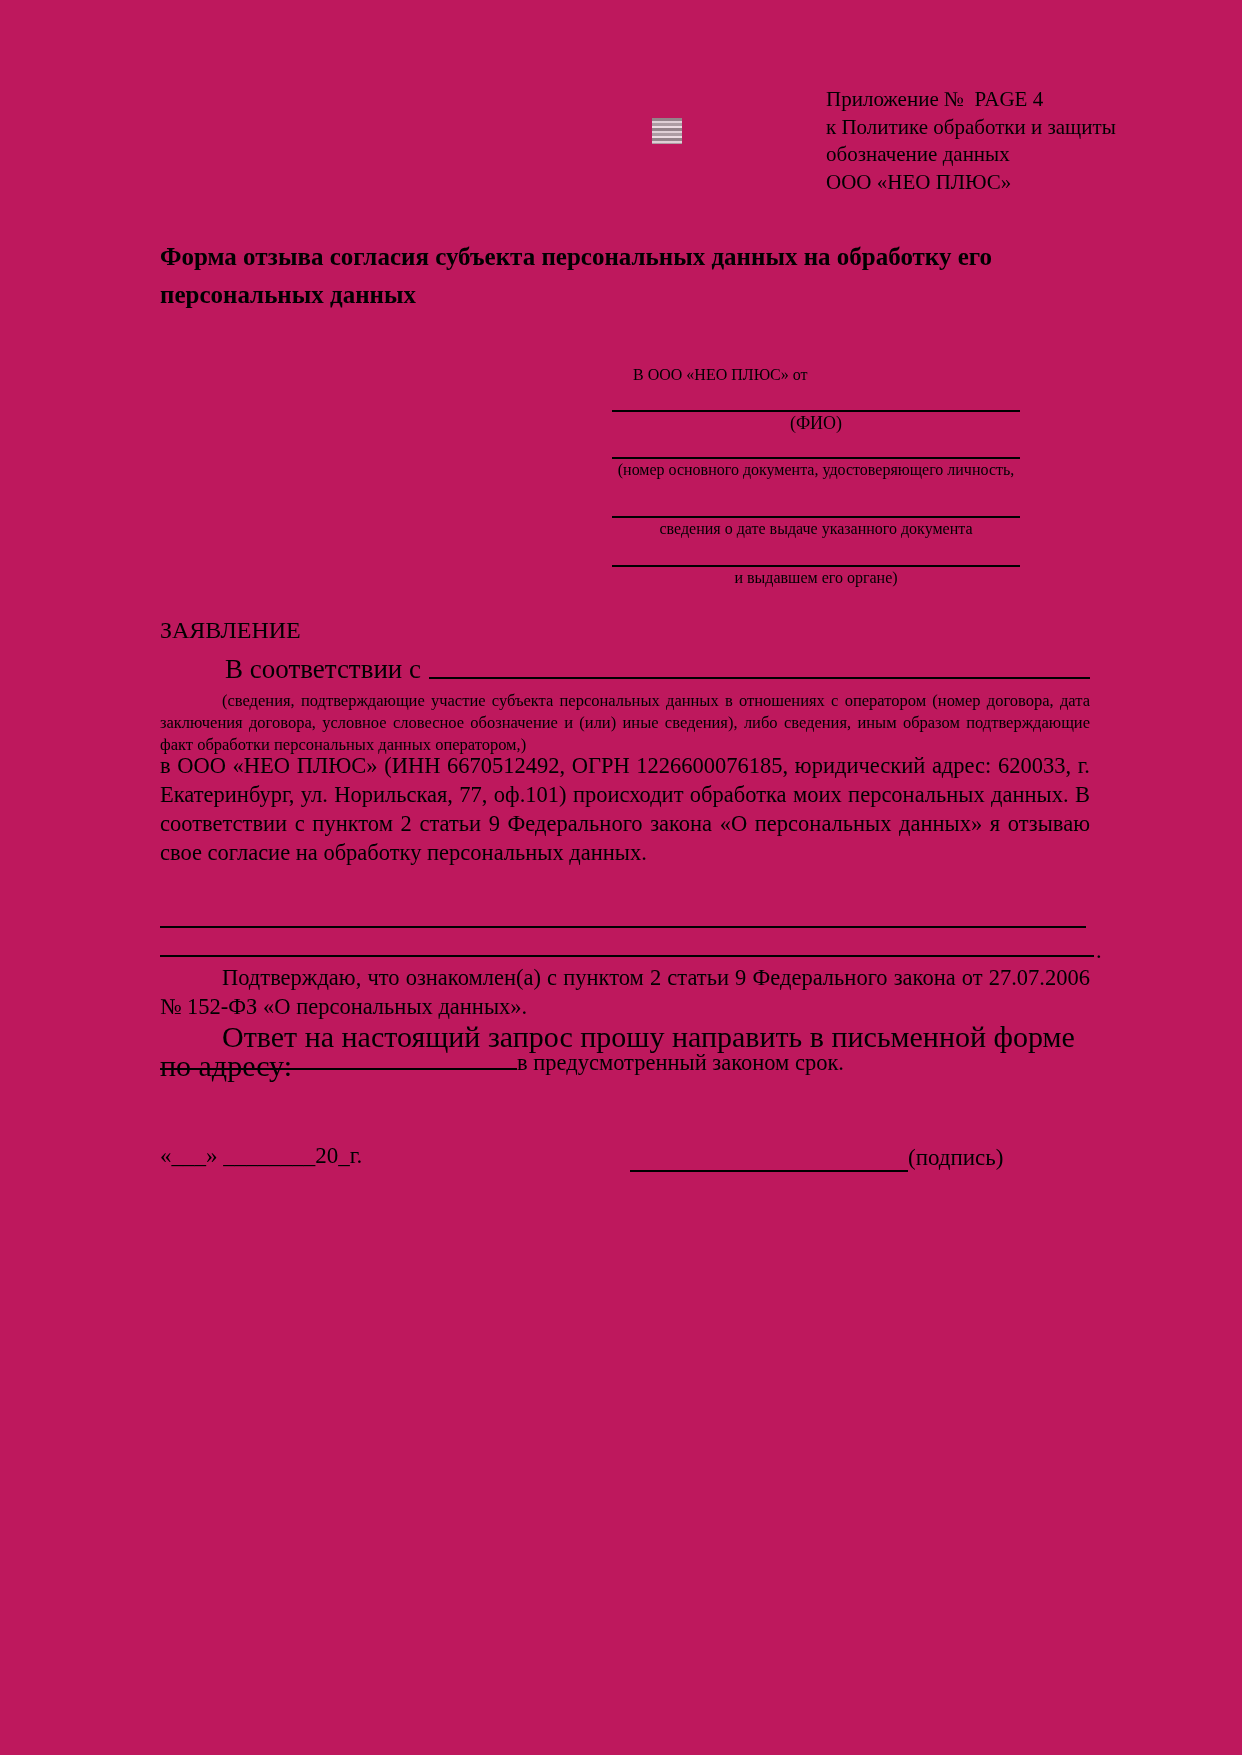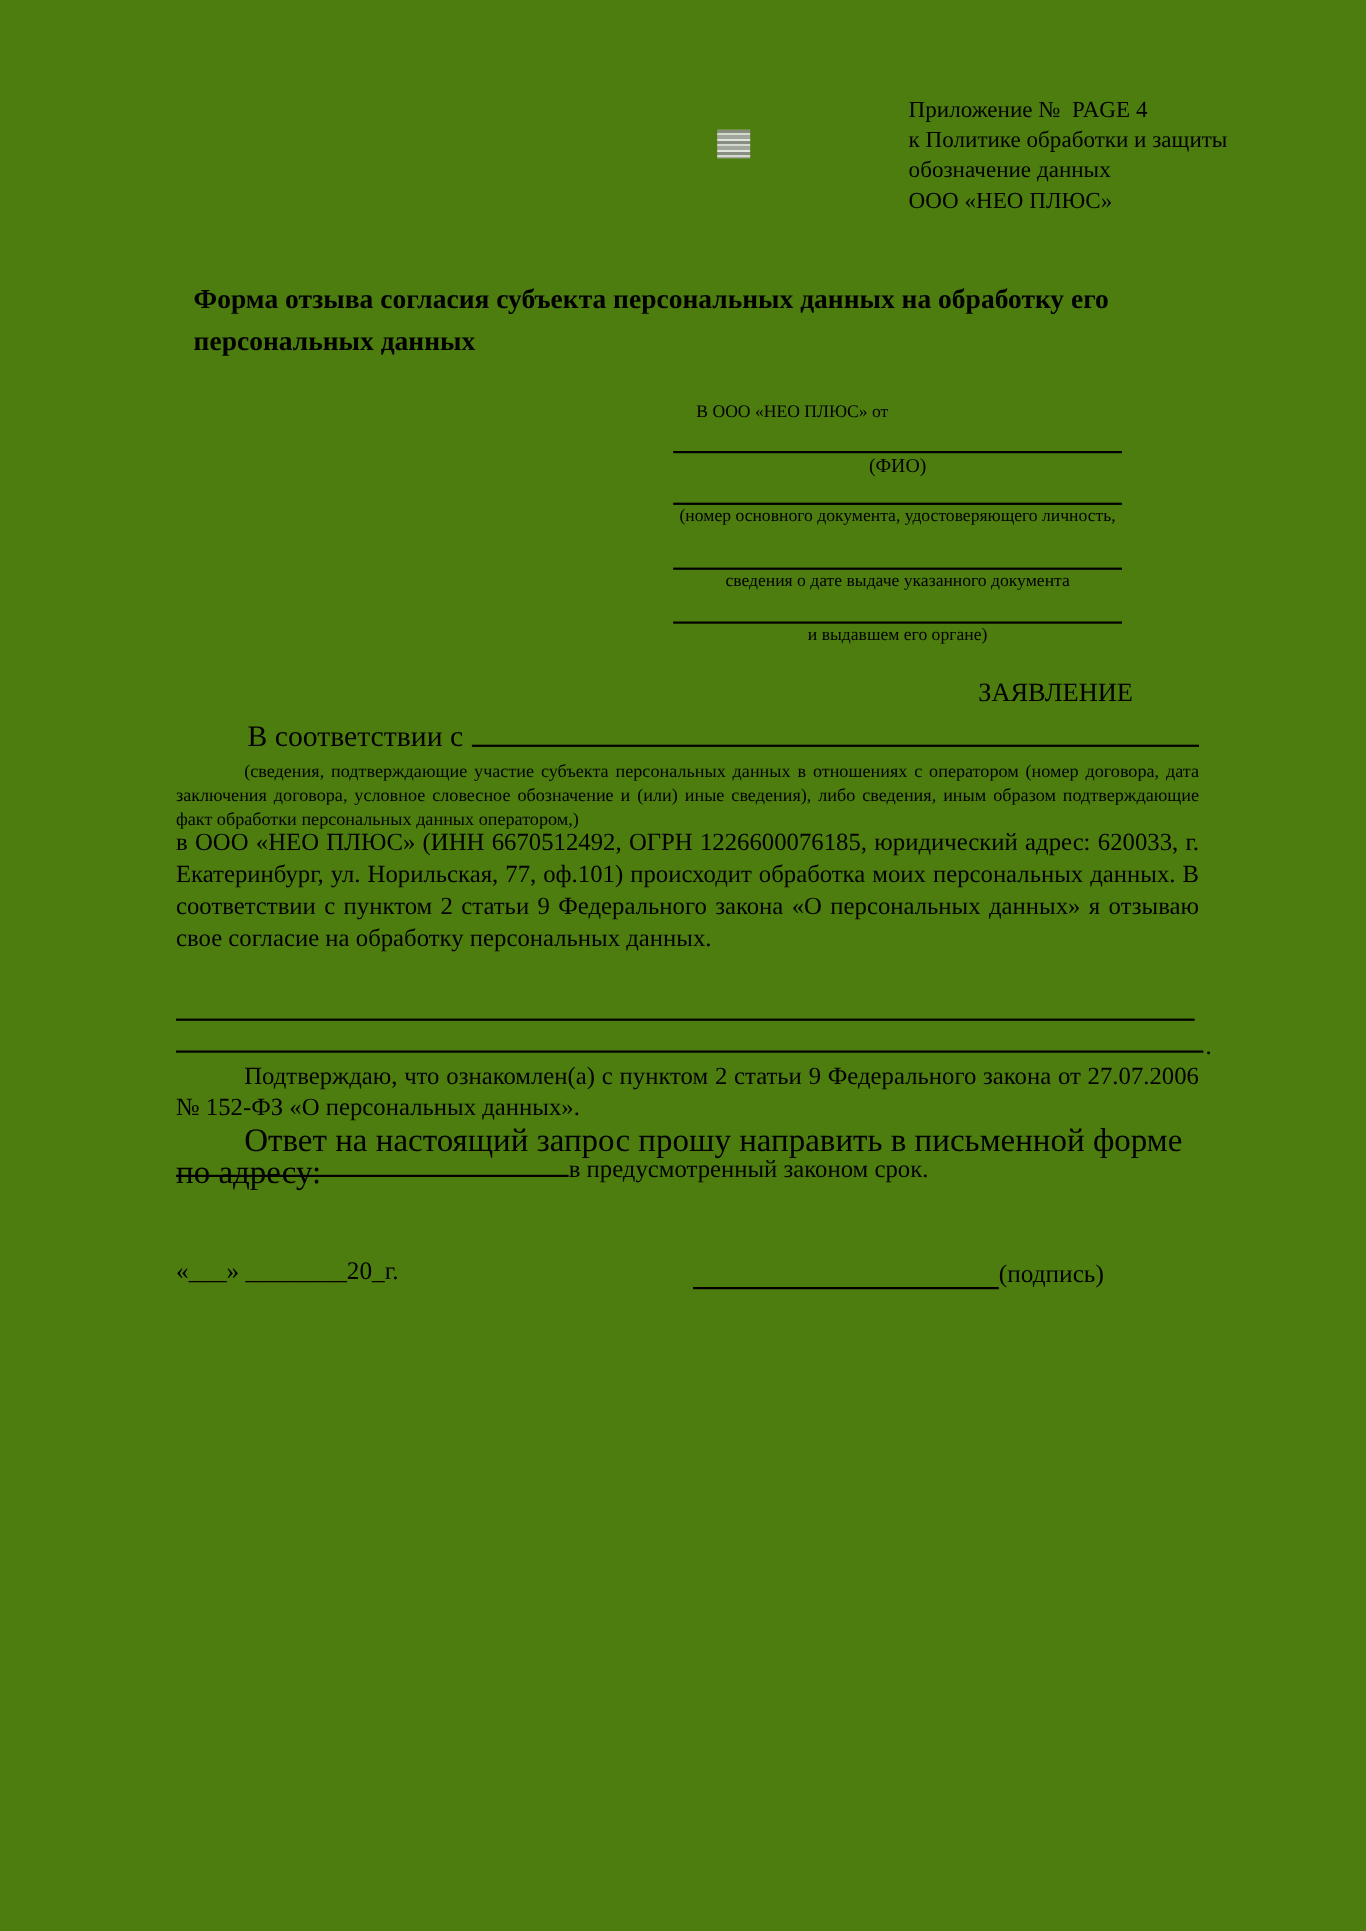--- a/index.html
+++ b/index.html
@@ -1,43 +1,43 @@
 <!DOCTYPE html>
 <html><head>
 <meta charset="utf-8">
 <style>
   html,body{margin:0;padding:0;background:#fff;}
   .page{
-    position:relative; width:1242px; height:1755px; background:#4d7c0f;
+    position:relative; width:1242px; height:1755px; background:#be185d;
     font-family:"Liberation Serif","DejaVu Serif",serif; color:#000;
     overflow:hidden;
   }
   
   .header-block{position:absolute; left:826px; top:86px; font-size:21px; line-height:27.5px;}
   .header-block div{white-space:pre;}
   
   .tiny-img{
     position:absolute; left:652px; top:118px; width:30px; height:26px;
     background:repeating-linear-gradient(180deg,
       #8f8f8f 0 3px, #e3e3e3 3px 5px, #ababab 5px 8px, #f1f1f1 8px 10px);
     opacity:.9;
   }
   .title{
-    position:absolute; left:160px; top:238px; width:880px; margin:16px;
+    position:absolute; left:160px; top:238px; width:880px; margin:0;
     font-size:25px; font-weight:700; line-height:38px;
   }
   .addressee{position:absolute; left:633px; top:366px; font-size:16px;text-align:center;}
   .blank-line{position:absolute; left:612px; width:408px; height:0; border-top:2px solid #000;}
   #bl1{top:410px} #bl2{top:457px} #bl3{top:516px} #bl4{top:565px}
   .blank-caption{position:absolute; left:612px; width:408px; text-align:center;}
   #bc1{top:413px; font-size:18px;}
   #bc2{top:461px; font-size:16px;}
   #bc3{top:520px; font-size:16px;}
   #bc4{top:569px; font-size:16px;}
-  .zayavlenie{position:absolute; left:160px; top:617px; width:870px; text-align:right; font-size:24px;}
+  .zayavlenie{position:absolute; left:160px; top:617px; width:870px; text-align:left; font-size:24px;}
   .intro-row{
     position:absolute; left:160px; top:654px; width:930px; box-sizing:border-box;
     padding-left:65px; display:flex; font-size:27px; line-height:30px;
   }
   .intro-row .label{white-space:nowrap; padding-right:8px;}
   .fill-line{flex:1; border-bottom:2px solid #000; margin-bottom:5px;}
   .footnote{
     position:absolute; left:160px; top:690px; width:930px;
     font-size:16.5px; line-height:22px; text-align:justify; text-indent:62px;
   }

